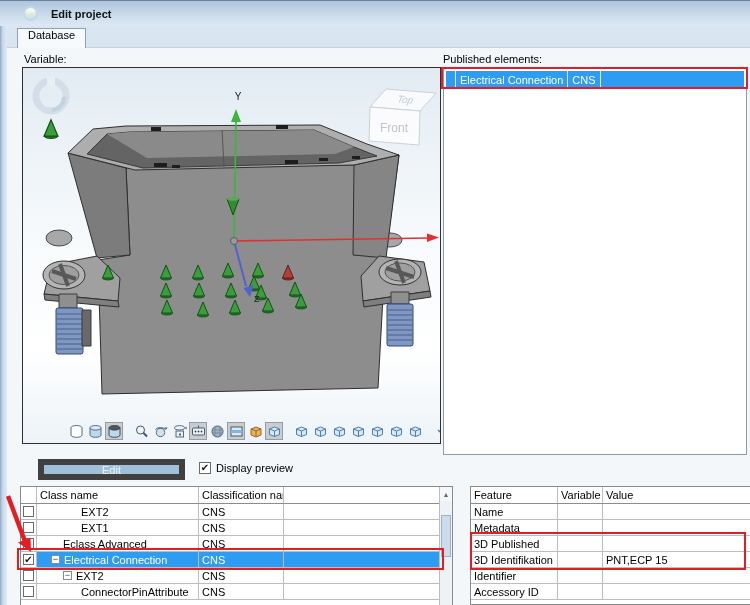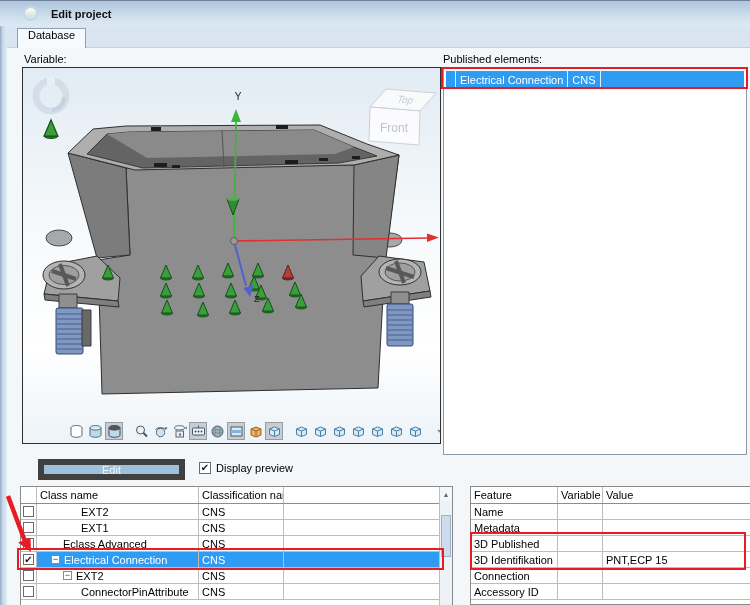--- a/index.html
+++ b/index.html
@@ -526,21 +526,21 @@
       <div class="trow">
         <div class="cell fcol1">3D Published</div>
         <div class="cell fcol2"></div>
       </div>
       <div class="trow">
         <div class="cell fcol1">3D Identifikation</div>
         <div class="cell fcol2"></div>
         <div class="cell fcol3">PNT,ECP 15</div>
       </div>
       <div class="trow">
-        <div class="cell fcol1">Connection</div>
+        <div class="cell fcol1">Identifier</div>
         <div class="cell fcol2"></div>
         <div class="cell fcol3"></div>
       </div>
       <div class="trow">
         <div class="cell fcol1">Accessory ID</div>
         <div class="cell fcol2"></div>
         <div class="cell fcol3"></div>
       </div>
       <div class="trow"></div>
     </div>

